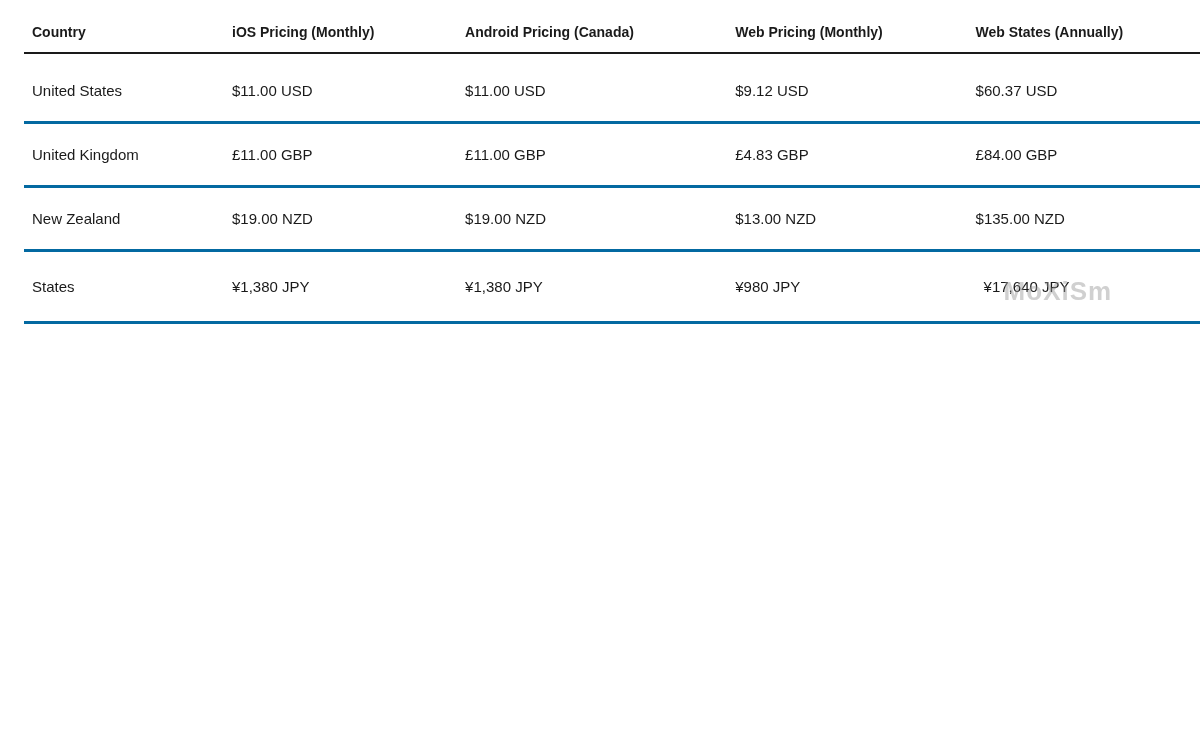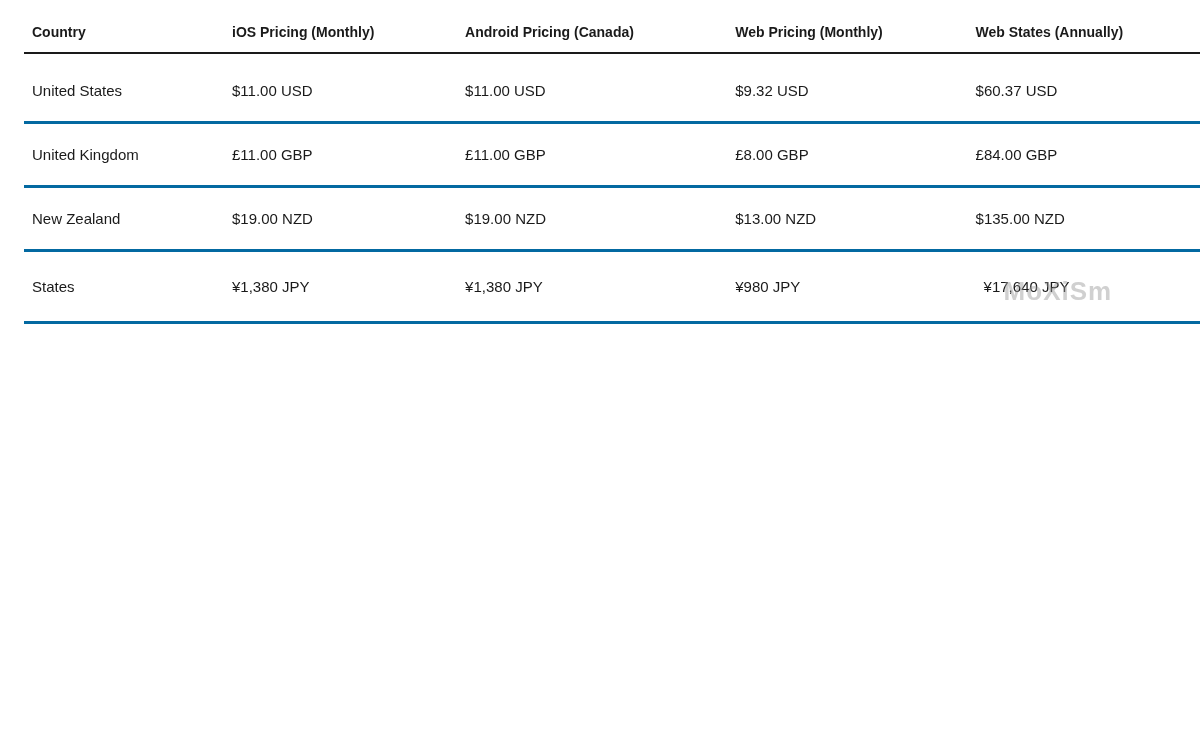--- a/index.html
+++ b/index.html
@@ -74,28 +74,28 @@
         <th>Android Pricing (Canada)</th>
         <th>Web Pricing (Monthly)</th>
         <th>Web States (Annually)</th>
       </tr>
     </thead>
     <tbody id="table-body">
     <tr>
           <td>United States</td>
           <td>$11.00 USD</td>
           <td>$11.00 USD</td>
-          <td>$9.32 USD</td>
+          <td>$9.12 USD</td>
           <td>$60.37 USD</td>
         </tr>
         <tr>
           <td>United Kingdom</td>
           <td>£11.00 GBP</td>
           <td>£11.00 GBP</td>
-          <td>£8.00 GBP</td>
+          <td>£4.83 GBP</td>
           <td>£84.00 GBP</td>
         </tr>
         <tr>
           <td>New Zealand</td>
           <td>$19.00 NZD</td>
           <td>$19.00 NZD</td>
           <td>$13.00 NZD</td>
           <td>$135.00 NZD</td>
         </tr>
         <tr>

